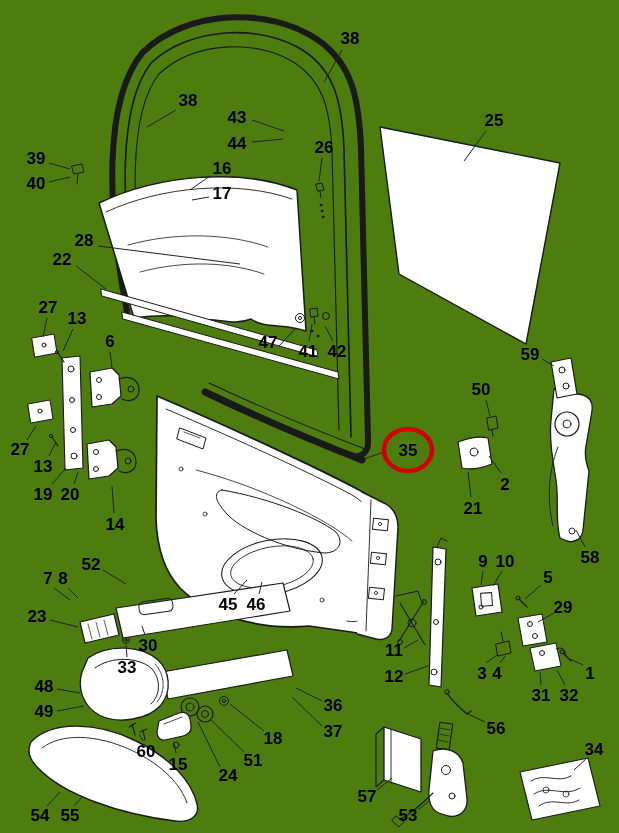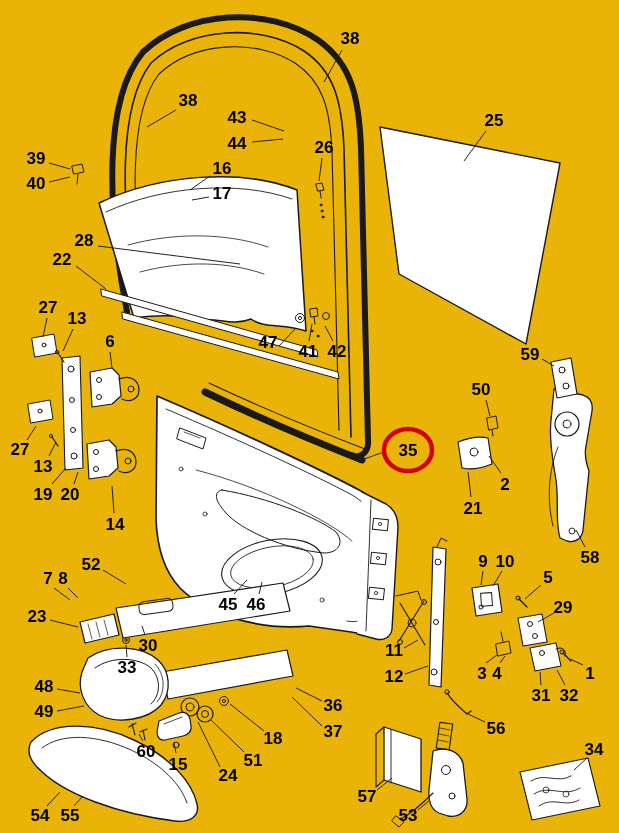--- a/index.html
+++ b/index.html
@@ -1,19 +1,19 @@
 <!DOCTYPE html>
 <html><head>
 <meta charset="utf-8">
 <style>
   html,body{margin:0;padding:0;background:#fff;}
   .stage{
     position:relative;
     width:619px;height:833px;
-    background:#eab308;
+    background:#4d7c0f;
     overflow:hidden;
     font-family:"Liberation Sans",sans-serif;
   }
   .stage svg{position:absolute;left:0;top:0;}
   .part-label{
     font-family:"Liberation Sans",sans-serif;
     font-size:17px;
     font-weight:700;
     fill:#000;
     text-anchor:middle;

